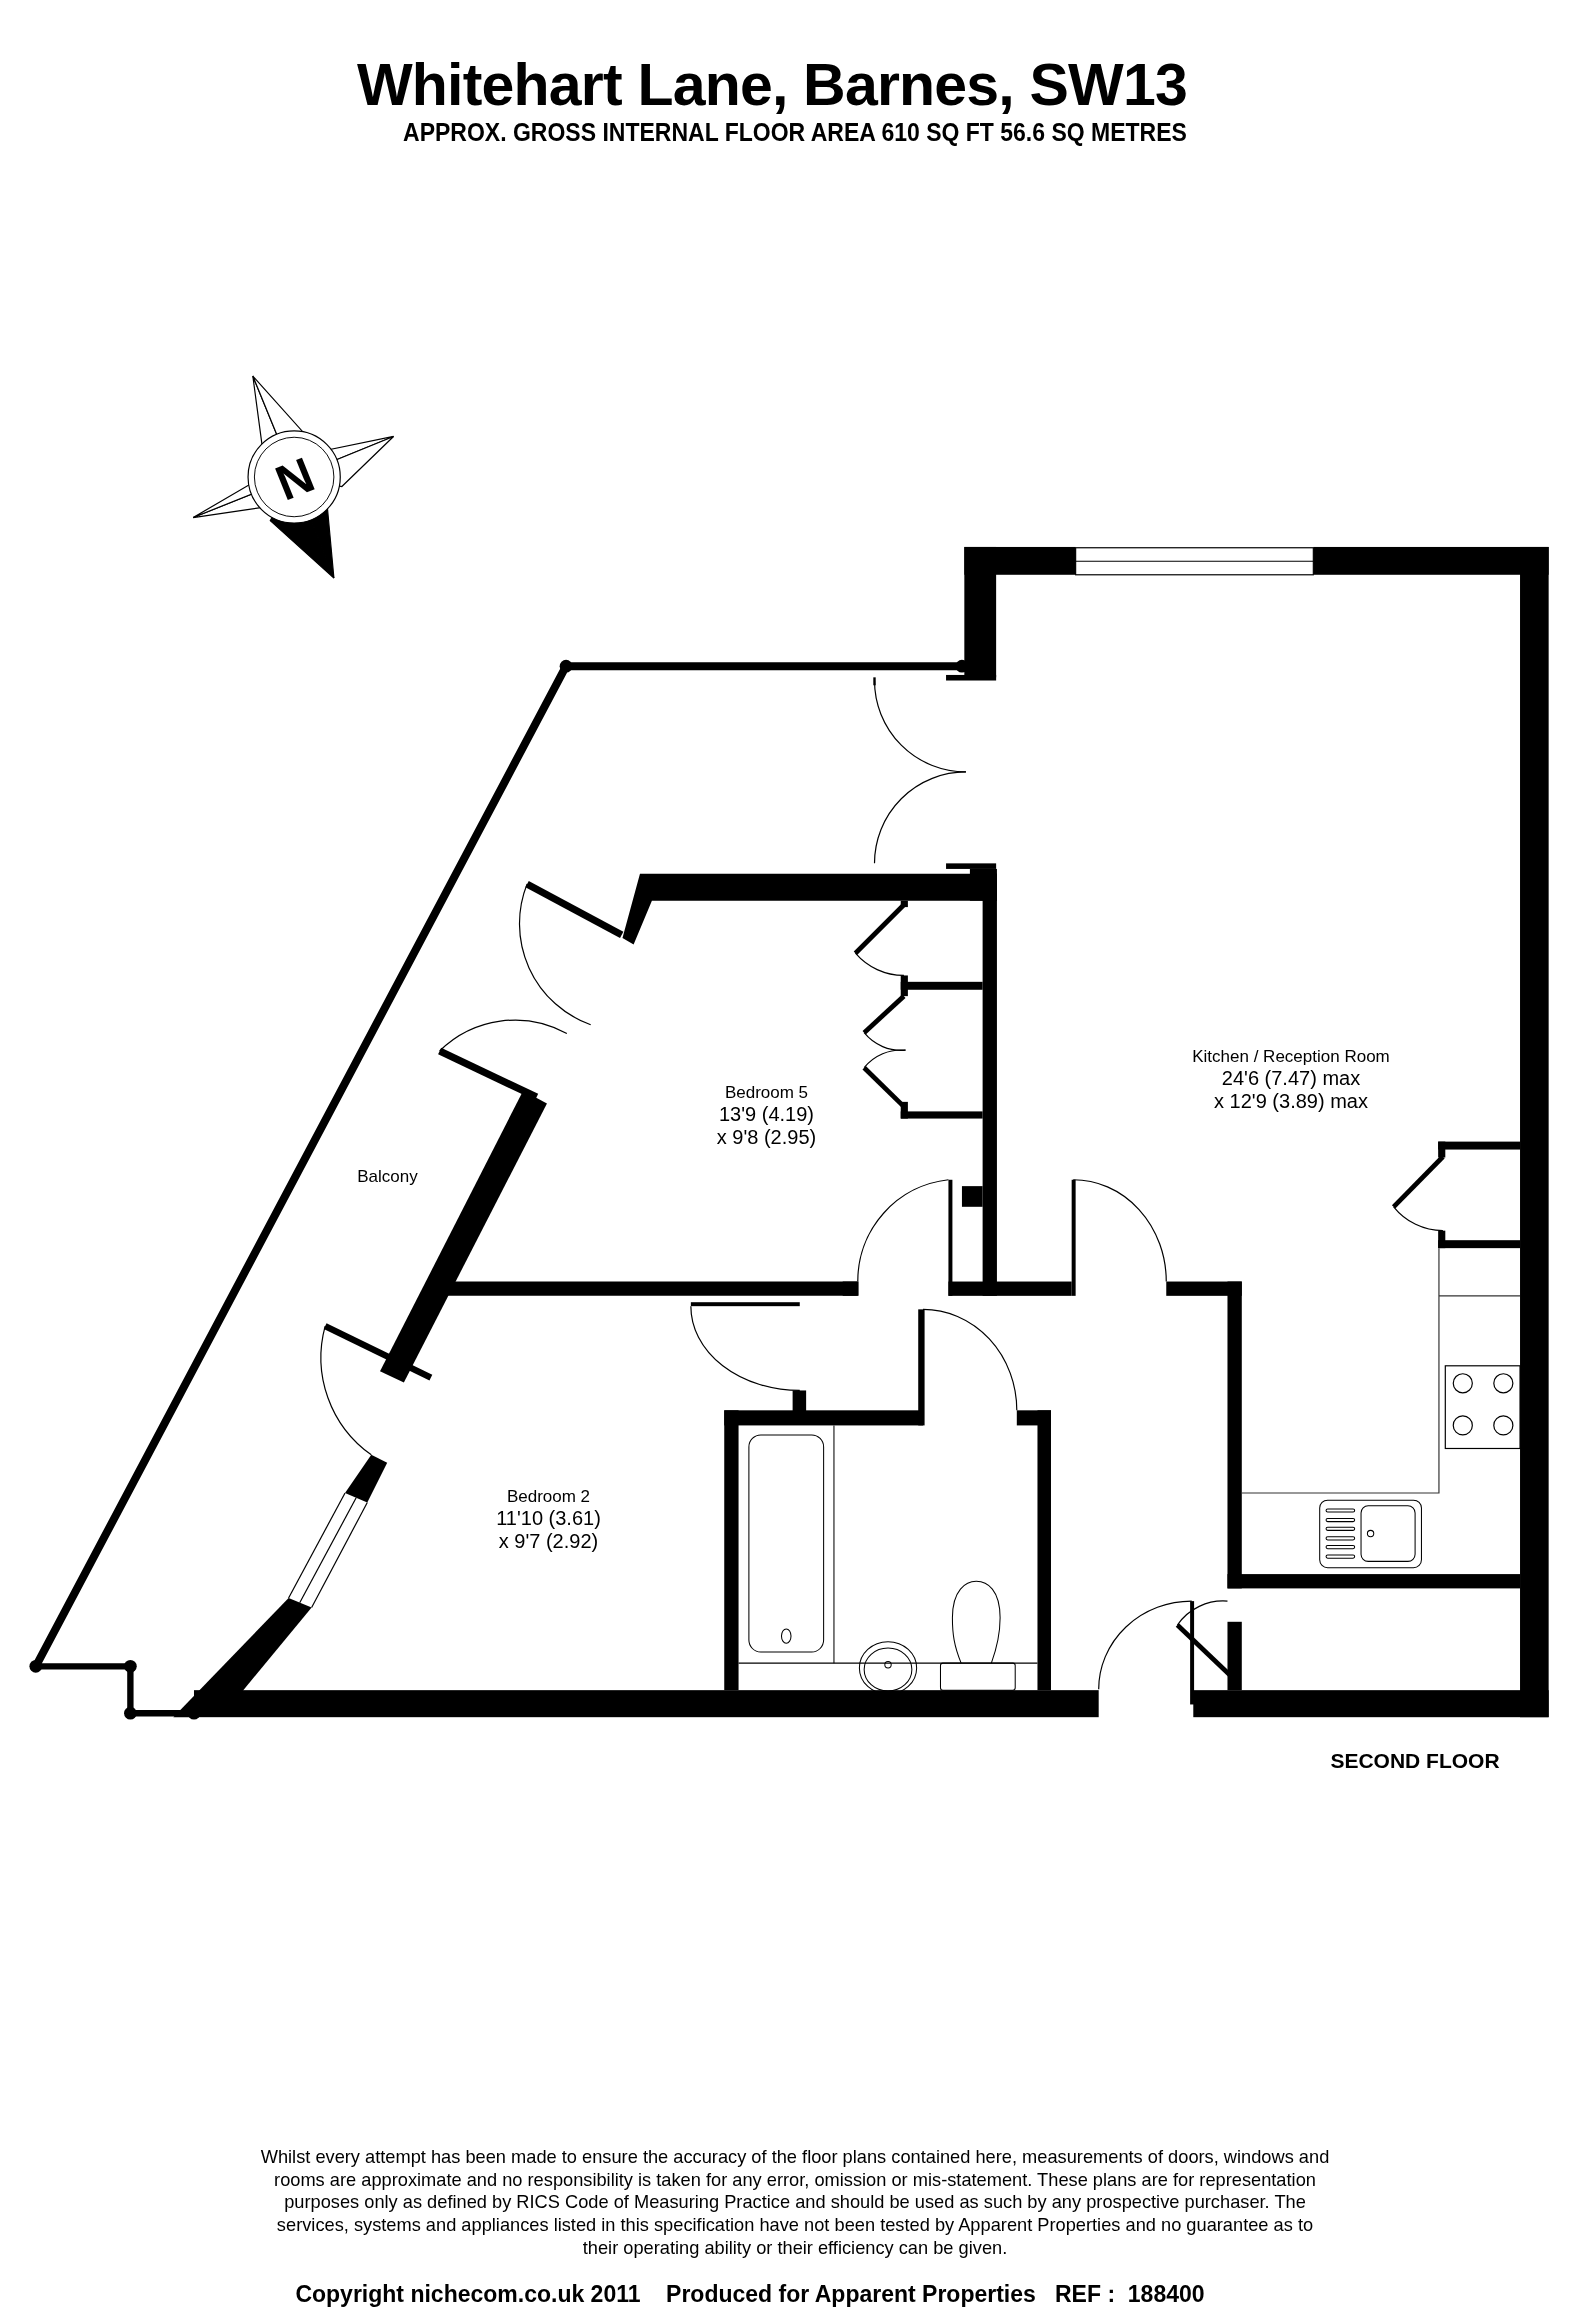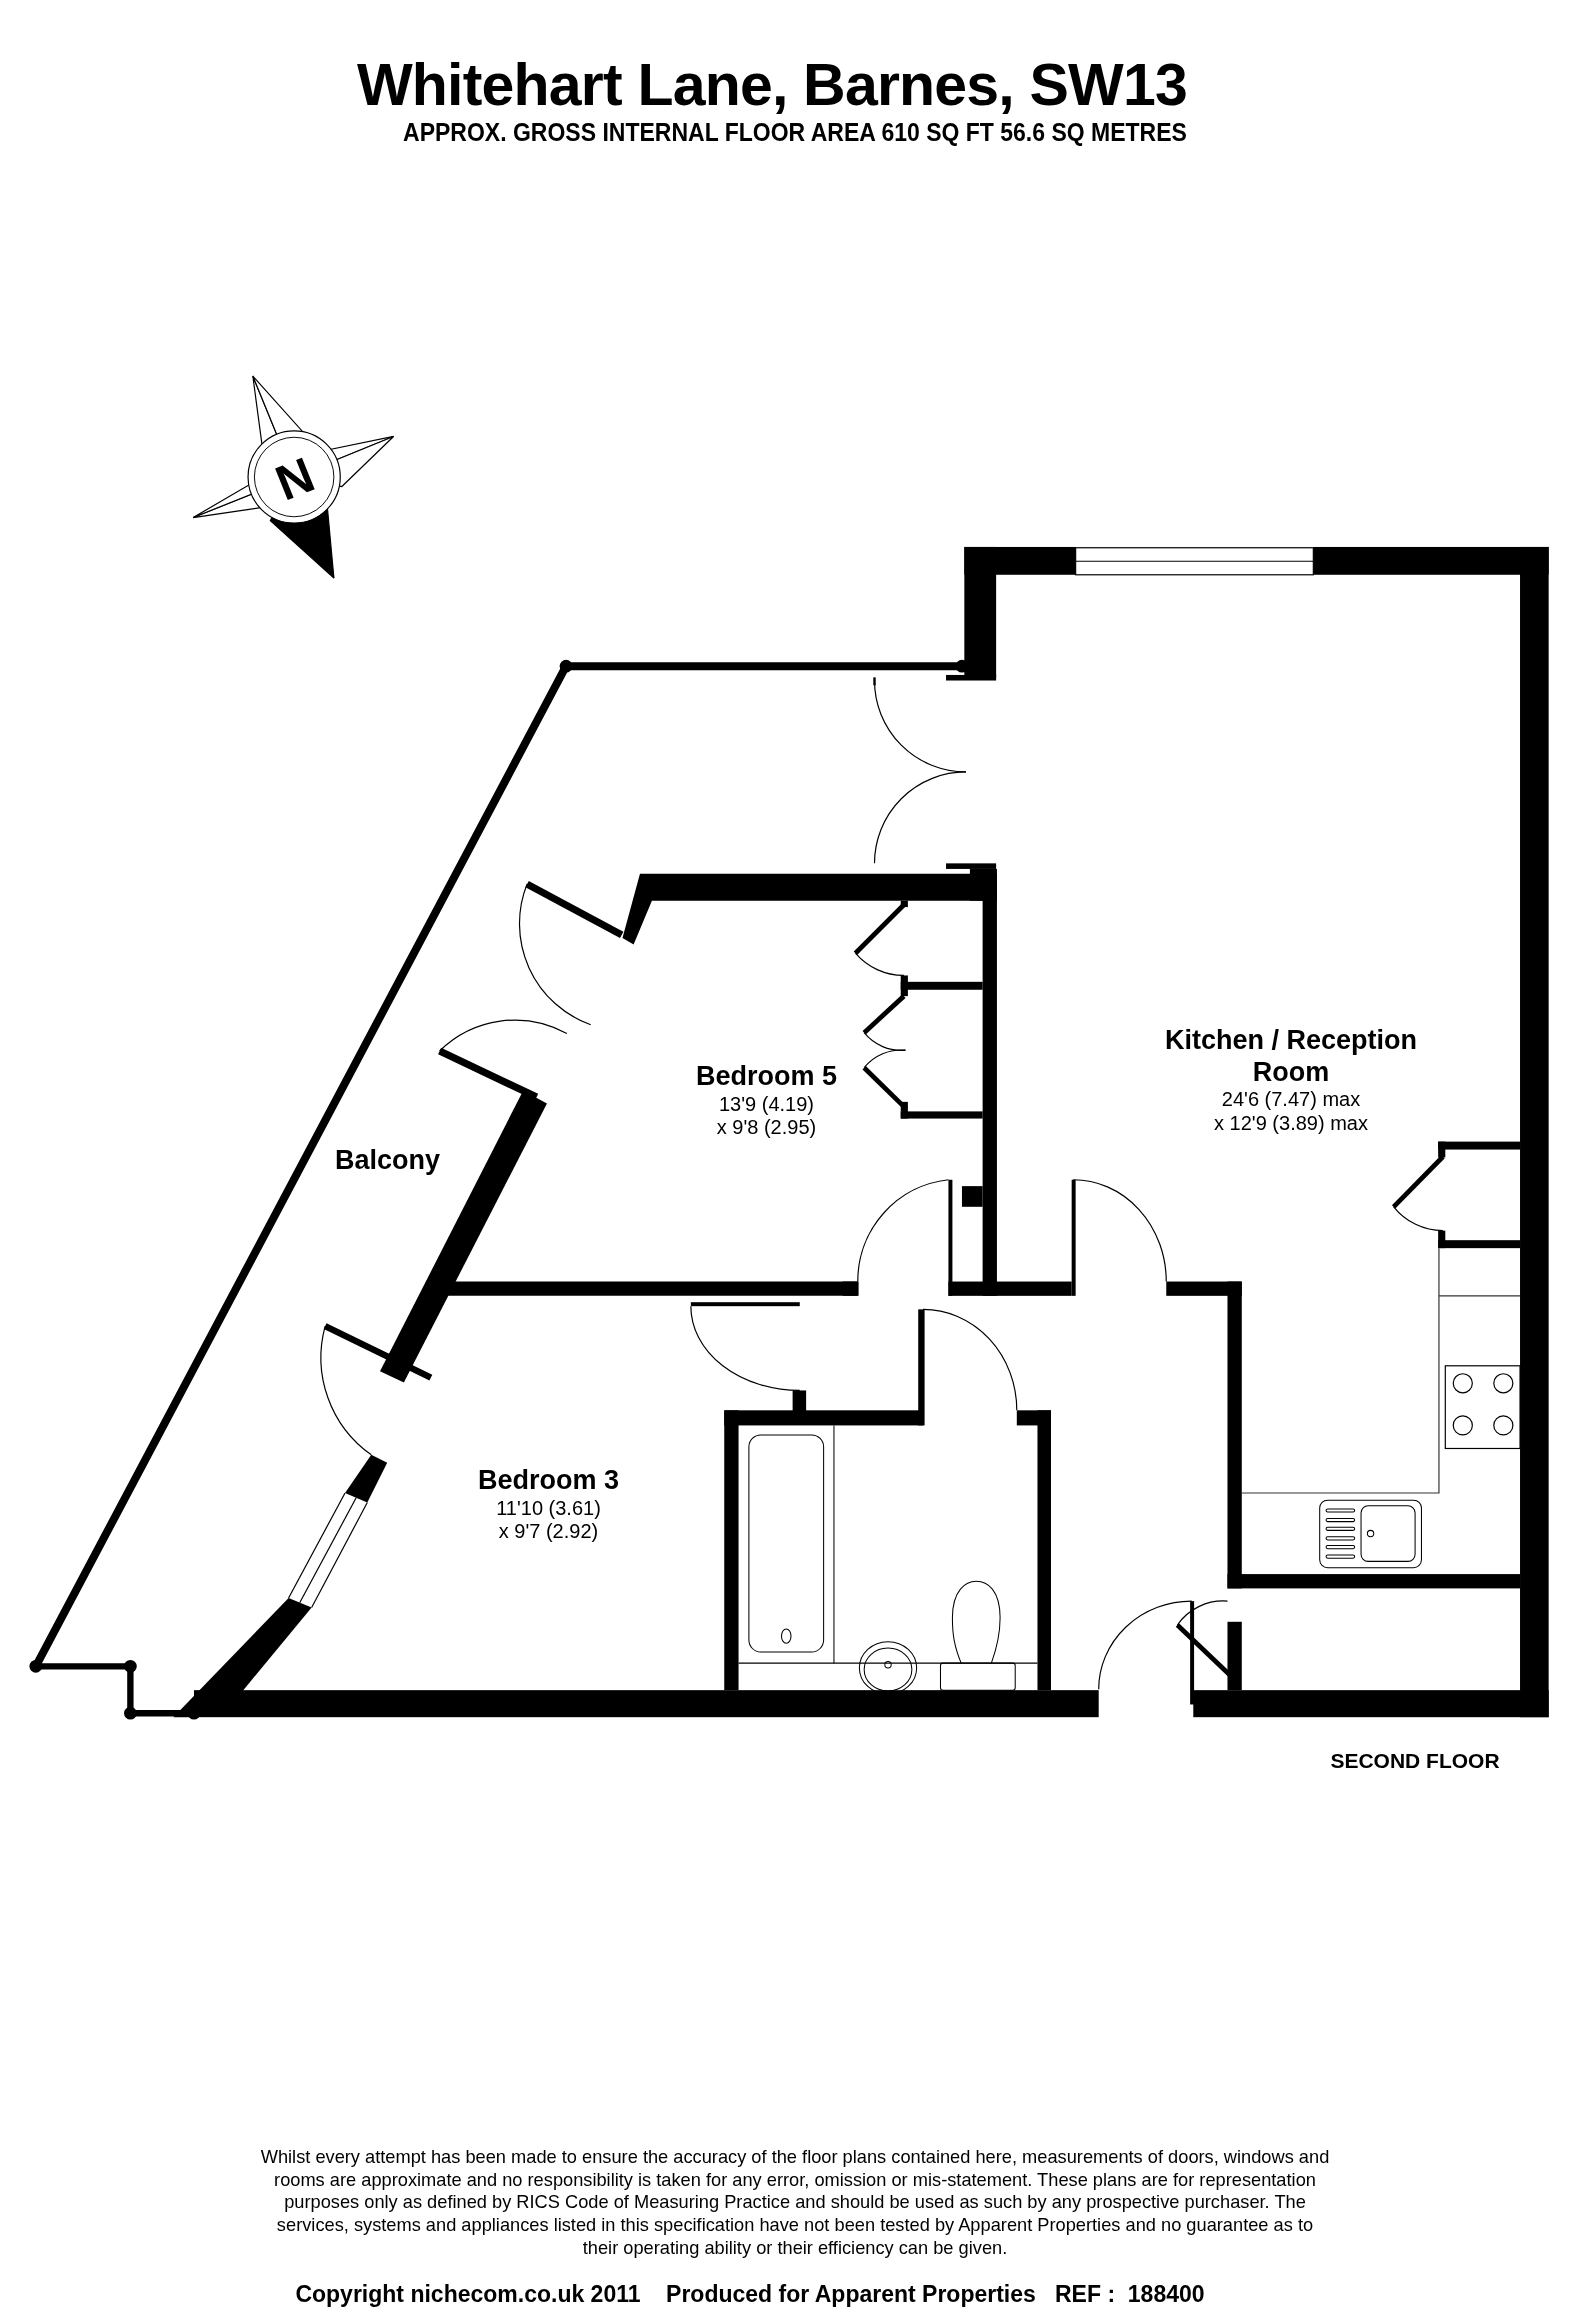--- a/index.html
+++ b/index.html
@@ -2,21 +2,21 @@
 <html style="font-size:12.7px"><head>
 <meta charset="utf-8">
 <style>
   html, body { margin: 0; padding: 0; background: #ffffff; }
   body { width: 1590px; height: 2319px; position: relative; overflow: hidden; font-family: "Liberation Sans", sans-serif; color: #000; }
   .abs { position: absolute; }
   .title { left: 0; width: 1544px; top: 51px; text-align: center; font-weight: bold; font-size: 59px; letter-spacing: -0.8px; }
   .subtitle { left: 0; width: 1590px; top: 118px; text-align: center; font-weight: bold; font-size: 25px; transform: scaleX(0.92); }
   svg.plan { position: absolute; left: 0; top: 0; }
   .room-label { position: absolute; text-align: center; line-height: 1.17; }
-  .room-label .name { font-weight: bold; font-size: 27px; display: block; }
+  .room-label .name { font-weight: normal; font-size: 17px; display: block; margin-top: 22px; }
   .room-label .dim { font-size: 20px; display: block; }
   .floor-label { position: absolute; left: 1272px; top: 1749px; width: 286px; text-align: center; font-weight: bold; font-size: 21px; }
   .disclaimer { position: absolute; left: 159px; width: 1272px; top: 2146px; text-align: center; font-size: 19px; line-height: 22.7px; transform: scaleX(0.96); }
   .copyright { position: absolute; left: 0; width: 1500px; top: 2281px; text-align: center; font-weight: bold; font-size: 23px; white-space: pre; }
 </style>
 </head>
 <body>
 
 <div class="abs title">Whitehart Lane, Barnes, SW13</div>
 <div class="abs subtitle">APPROX. GROSS INTERNAL FLOOR AREA 610 SQ FT 56.6 SQ METRES</div>
@@ -205,21 +205,21 @@
   <span class="name">Kitchen / Reception Room</span>
   <span class="dim">24'6 (7.47) max</span>
   <span class="dim">x 12'9 (3.89) max</span>
 </div>
 <div class="room-label" style="left:687px; top:1061px; width:159px;">
   <span class="name">Bedroom 5</span>
   <span class="dim">13'9 (4.19)</span>
   <span class="dim">x 9'8 (2.95)</span>
 </div>
 <div class="room-label" style="left:469px; top:1465px; width:159px;">
-  <span class="name">Bedroom 3</span>
+  <span class="name">Bedroom 2</span>
   <span class="dim">11'10 (3.61)</span>
   <span class="dim">x 9'7 (2.92)</span>
 </div>
 <div class="room-label" style="left:324px; top:1145px; width:127px;">
   <span class="name">Balcony</span>
 </div>
 
 <div class="floor-label">SECOND FLOOR</div>
 
 <div class="disclaimer">

